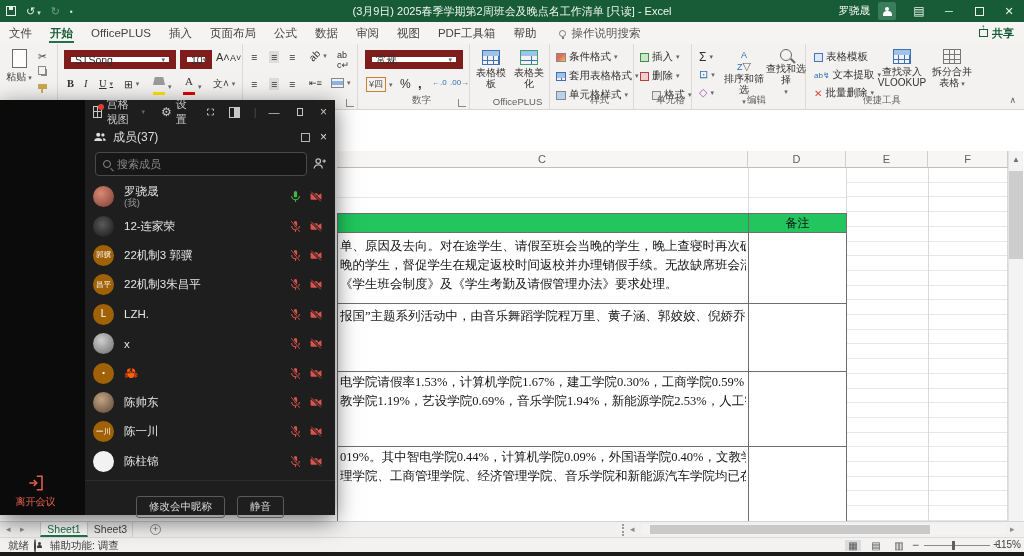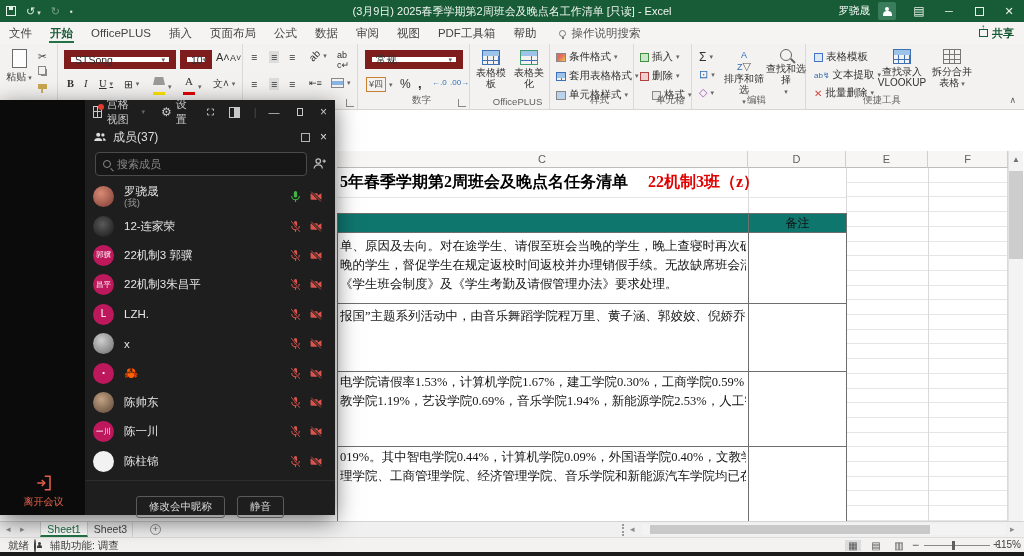--- a/index.html
+++ b/index.html
@@ -48,21 +48,21 @@
   .launcher{position:absolute;bottom:2px;right:3px;width:8px;height:8px;border-left:1px solid #8a8886;border-bottom:1px solid #8a8886;font-size:0}
   .chev{position:absolute;right:8px;bottom:4px;color:#666;font-size:9px}
   
   .sheetbg{left:0;top:110px;width:1024px;height:411px;background:#fff}
   .colhdr{top:151px;height:17px;background:#f7f6f5;border-right:1px solid #cfcfcf;border-bottom:1px solid #bdbdbd;
           color:#5f5f5f;font-size:11px;text-align:center;line-height:16px;font-family:"Liberation Sans",sans-serif}
   .vline{width:1px;background:#d9d9d9}
   .egrid{left:846px;top:168px;width:162px;height:353px;
          background:repeating-linear-gradient(to bottom,transparent 0,transparent 13.7px,#e6e6e6 13.7px,#e6e6e6 14.7px)}
   .cell{border:1px solid #6e6e6e;background:#fff}
-  .notecell{background:#0f766e;border:1px solid #6e6e6e;font-family:Liberation Mono, monospace;font-size:12px;color:#111;
+  .notecell{background:#22c55e;border:1px solid #6e6e6e;font-family:Liberation Mono, monospace;font-size:12px;color:#111;
             display:flex;align-items:center;justify-content:center}
   .sheettitle{font-family:"Liberation Serif",serif;font-weight:bold;font-size:16px;color:#000;white-space:nowrap}
   .stext{position:absolute;left:340px;width:406px;overflow:hidden;font-family:"Liberation Serif",serif;
          font-size:12.5px;color:#141414;white-space:nowrap}
   
   .vsb{left:1008px;top:151px;width:15px;height:370px;background:#f3f3f3;border-left:1px solid #e2e2e2}
   .sbbtn{display:flex;align-items:center;justify-content:center;color:#707070;font-size:8px;background:#f3f3f3}
   .sbthumb{background:#cdcdcd}
   
   .tabbar{left:0;top:521px;width:1024px;height:16px;background:#f0f0f0;border-top:1px solid #d4d4d4;font-size:10.5px;color:#444}
@@ -78,21 +78,21 @@
   .acc{position:relative;width:10px;height:10px;border:1px solid #3c3c3c;border-radius:50%}
   .acc:before{content:"";position:absolute;left:3px;top:1.5px;width:3px;height:3px;border-radius:50%;background:#3c3c3c}
   .acc:after{content:"";position:absolute;left:2px;top:5px;width:5px;height:3px;background:#3c3c3c;border-radius:2px 2px 0 0}
   .viewic{position:absolute;top:2px;width:16px;height:11px;color:#555;font-size:10px;line-height:11px;text-align:center}
   .ztrack{position:absolute;top:7px;height:1px;background:#8a8a8a}
   .zthumb{position:absolute;top:3px;width:3px;height:9px;background:#5f5f5f}
   .strip{left:0;top:552px;width:1024px;height:4px;background:#1b1b1b}
   
   .meet{left:0;top:100px;width:335px;height:415px;box-shadow:0 6px 22px rgba(0,0,0,.55);color:#c8c8c8;font-size:11px}
   .mleft{position:absolute;left:0;top:0;width:85px;height:415px;background:#0b0b0b}
-  .leave{position:absolute;left:12px;top:374px;width:63px;text-align:center;color:#e8604c;font-size:10px;line-height:13px}
+  .leave{position:absolute;left:4px;top:374px;width:63px;text-align:center;color:#e8604c;font-size:10px;line-height:13px}
   .mpanel{position:absolute;left:85px;top:0;width:250px;height:415px;background:#1e1e1e}
   .mhdr{position:absolute;left:0;top:0;width:250px;height:24px;display:flex;align-items:center;padding:0 8px;gap:8px}
   .gvic{position:relative;width:12px;height:12px;border:1.3px solid #c8c8c8;
         background:linear-gradient(#c8c8c8 0 0) center/1.3px 100% no-repeat,linear-gradient(#c8c8c8 0 0) center/100% 1.3px no-repeat}
   .gvic:after{content:"";position:absolute;right:-3px;top:-3px;width:6px;height:6px;border-radius:50%;background:#e23c32}
   .panelic{width:13px;height:11px;border:1.3px solid #c8c8c8;position:relative}
   .panelic:after{content:"";position:absolute;right:0;top:0;width:5px;height:100%;background:#c8c8c8}
   .boxic{width:8px;height:8px;border:1.2px solid #c8c8c8}
   .mrowhead{position:absolute;left:0;top:26px;width:250px;height:22px;display:flex;align-items:center;padding:0 8px;gap:6px;color:#dddddd;font-size:12px}
   .popic{width:9px;height:9px;border:1.2px solid #b5b5b5}
@@ -100,21 +100,21 @@
         display:flex;align-items:center;padding:0 7px;gap:6px}
   .srch input{background:transparent;border:none;outline:none;color:#ddd;font-size:11px;width:160px;font-family:Liberation Serif, serif}
   .srch input::placeholder{color:#8a8a8a}
   .mag{position:relative;width:8px;height:8px;border:1.4px solid #8a8a8a;border-radius:50%}
   .mag:after{content:"";position:absolute;left:7px;top:7px;width:4px;height:1.4px;background:#8a8a8a;transform:rotate(45deg);transform-origin:0 0}
   .addp{position:absolute;right:8px;top:56px;color:#bbb}
   .mlist{position:absolute;left:0;top:82px;width:250px}
   .mrow{height:29.4px;display:flex;align-items:center;padding:0 12px 0 8px;gap:10px}
   .av{width:21px;height:21px;border-radius:50%;flex:none;display:flex;align-items:center;justify-content:center;
       color:#fff;font-size:7.5px;line-height:8px;text-align:center}
-  .av-blue{background:#be185d}
+  .av-blue{background:#a16207}
   .av-p1{background:radial-gradient(circle at 38% 35%,#d98a74,#7a3b33)}
   .av-p2{background:radial-gradient(circle at 45% 40%,#5a5a5a,#151515)}
   .av-p3{background:radial-gradient(circle at 40% 35%,#cfcfcf,#6a6a6a)}
   .av-p4{background:radial-gradient(circle at 40% 35%,#c4a384,#574434)}
   .av-white{background:#f2f2f2}
   .mname{color:#e6e6e6;font-size:11.5px;white-space:nowrap;overflow:hidden}
   .msub{color:#9b9b9b;font-size:9.5px;line-height:10px}
   .mics{margin-left:auto;display:flex;gap:7px;align-items:center}
   .micon{color:#d9544c;display:flex}
   .micon.on{color:#45b549}
@@ -353,24 +353,20 @@
   <div class="abs colhdr" style="left:846px;width:82px">E</div>
   <div class="abs colhdr" style="left:928px;width:80px">F</div>
 
   <div class="abs egrid"></div>
   <div class="abs vline" style="left:846px;top:168px;height:353px"></div>
   <div class="abs vline" style="left:928px;top:168px;height:353px"></div>
   <div class="abs vline" style="left:1007px;top:168px;height:353px"></div>
   <div class="abs vline" style="left:748px;top:168px;height:45px"></div>
   <div class="abs" style="left:337px;top:197px;width:509px;height:1px;background:#e6e6e6"></div>
 
-  <div class="abs sheettitle" style="left:340px;top:172px">
-    <span>5年春季学期第2周班会及晚点名任务清单</span>
-    <span style="color:#e00000;margin-left:16px">22机制3班（z）</span>
-  </div>
 
   <div class="abs notecell" style="left:337px;top:213px;width:412px;height:20px"></div>
   <div class="abs notecell" style="left:748px;top:213px;width:99px;height:20px">备注</div>
 
   <div class="abs cell" style="left:337px;top:232px;width:412px;height:72px"></div>
   <div class="abs cell" style="left:748px;top:232px;width:99px;height:72px"></div>
   <div class="abs cell" style="left:337px;top:303px;width:412px;height:69px"></div>
   <div class="abs cell" style="left:748px;top:303px;width:99px;height:69px"></div>
   <div class="abs cell" style="left:337px;top:371px;width:412px;height:76px"></div>
   <div class="abs cell" style="left:748px;top:371px;width:99px;height:76px"></div>

